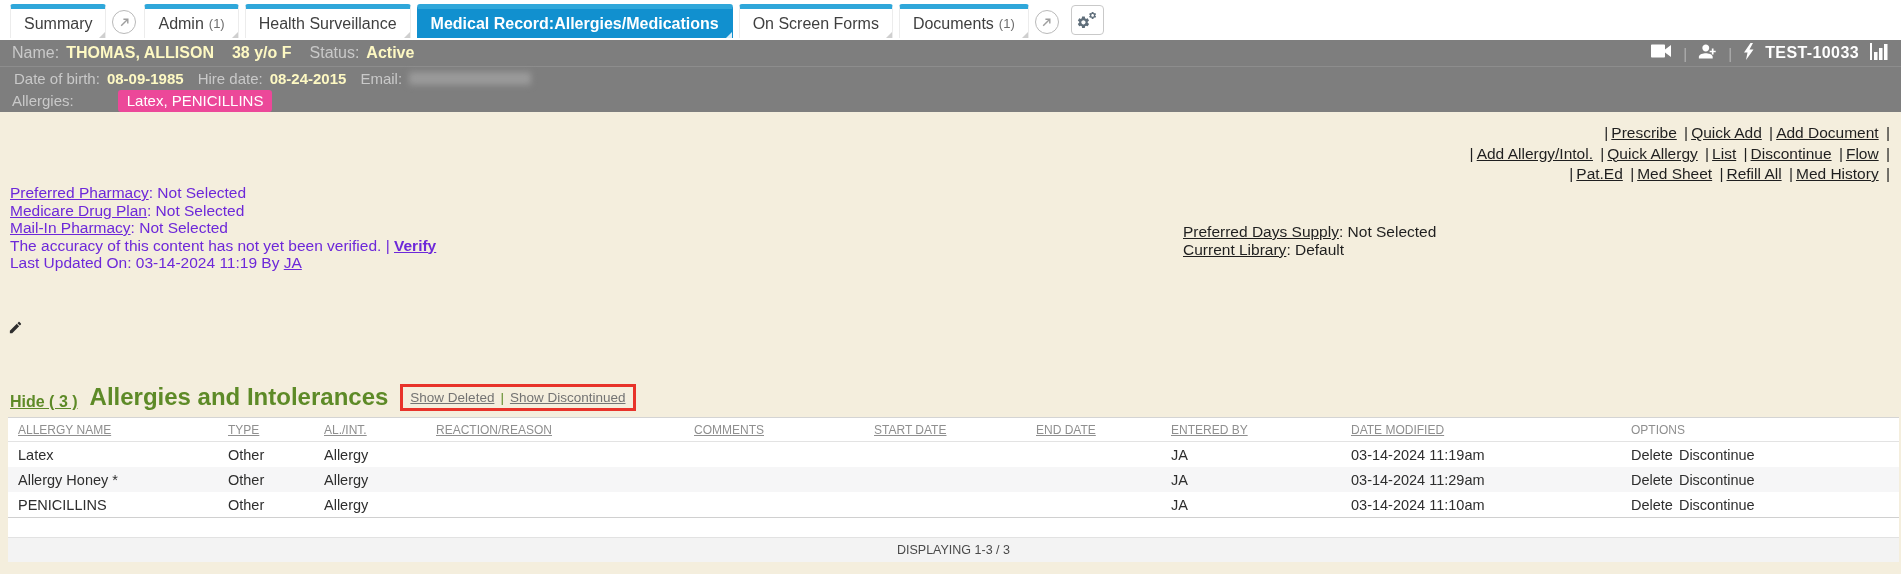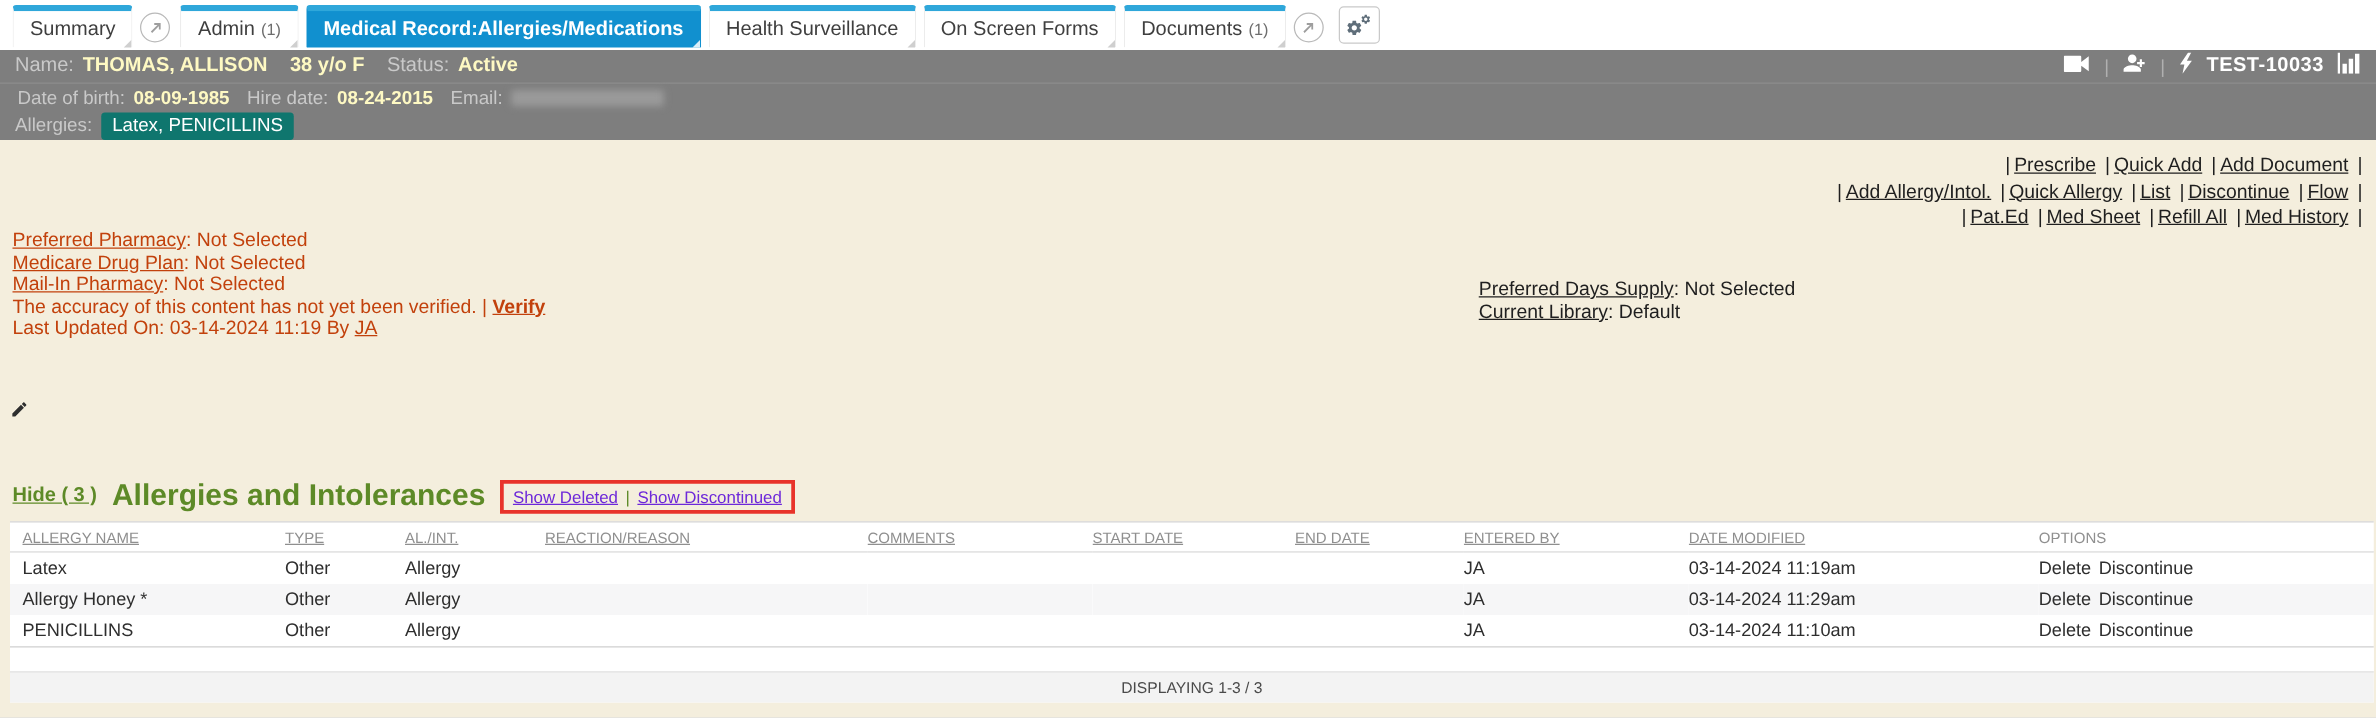--- a/index.html
+++ b/index.html
@@ -37,42 +37,42 @@
   .r3 { height:23px; font-size:15px; }
   .blab { color:#c9c9c9; margin-right:7px; }
   .bval { color:#fef9c3; font-weight:bold; }
   .sp18 { width:18px; }
   .sp14 { width:14px; }
   .rightcluster { margin-left:auto; display:flex; align-items:center; gap:11px; }
   .vpipe { color:#b0b0b0; font-size:15px; }
   .pid { font-size:16px; font-weight:bold; letter-spacing:0.4px; }
   .redacted { display:inline-block; width:122px; height:13px; background:#9a9a9a;
               border-radius:2px; filter:blur(3px); }
-  .allergybadge { background:#0f766e; color:#fff; padding:2px 9px 3px 9px; border-radius:3px;
-                  font-size:15px; cursor:default; }
+  .allergybadge { background:#ec4899; color:#fff; padding:2px 9px 3px 9px; border-radius:3px;
+                  font-size:15px; cursor:default;margin-left:37px; }
   
   .actions { position:absolute; top:123px; right:8px; text-align:right;
              font-size:15.5px; color:#1f1f1f; line-height:20.5px; white-space:nowrap; }
   .lnk { color:#1f1f1f; text-decoration:underline; cursor:pointer; }
   .p { margin:0 3px; }
   
-  .pharm { position:absolute; left:10px; top:184px; font-size:15.5px; color:#c2410c; line-height:17.5px; }
+  .pharm { position:absolute; left:10px; top:184px; font-size:15.5px; color:#6d28d9; line-height:17.5px; }
   .supply { position:absolute; left:1183px; top:223px; font-size:15.5px; color:#1f1f1f; line-height:17.5px; }
   .ulab { text-decoration:underline; cursor:pointer; }
   .verify { font-weight:bold; text-decoration:underline; cursor:pointer; }
   .jalink { text-decoration:underline; cursor:pointer; }
   .pencilbtn { position:absolute; left:8px; top:320px; background:none; border:none; padding:0; cursor:pointer; }
   
-  .sectionhead { position:absolute; left:10px; top:383px; display:flex; align-items:center; gap:12px;
+  .sectionhead { position:absolute; left:10px; top:383px; display:flex; align-items:flex-end; gap:12px;
                  color:#5d8a27; white-space:nowrap; }
   .hidelink { font-weight:bold; font-size:16px; text-decoration:underline; cursor:pointer; color:#5d8a27; }
   .sectitle { font-weight:bold; font-size:24px; color:#5d8a27; }
   .redbox { border:3px solid #e8332a; padding:3px 7px; display:flex; align-items:center; gap:6px;
             font-size:13.5px; }
-  .greenlnk { color:#6d28d9; text-decoration:underline; cursor:pointer; }
+  .greenlnk { color:#737373; text-decoration:underline; cursor:pointer; }
   .greensep { color:#5d8a27; }
   
   .tablewrap { position:absolute; left:8px; right:2px; top:417px; background:#ffffff;
                border-top:1px solid #d4d4d4; }
   table { width:100%; border-collapse:collapse; table-layout:fixed; }
   th { height:23px; padding:0; font-size:12px; font-weight:normal; color:#8f8f8f;
        text-align:left; border-bottom:1px solid #e3e3e3; white-space:nowrap; overflow:hidden; }
   th .sort { text-decoration:underline; cursor:pointer; }
   td { height:25px; padding:0; font-size:14.5px; color:#2e2e2e; white-space:nowrap; overflow:hidden; }
   tr.alt td { background:#f6f6f7; }
@@ -96,25 +96,25 @@
     </div>
     <button class="popout">
       <svg width="11" height="11" viewBox="0 0 10 10">
           <path d="M2 8 L7.5 2.5 M4 2 H8 V6" stroke="#9e9e9e" fill="none" stroke-width="1.3"></path>
         </svg>
     </button>
     <div class="tab">
       <span>Admin</span>
       <span class="tab-badge">(1)</span>
     </div>
+    <div class="tab">
+      <span>Health Surveillance</span>
+    </div>
     <div class="tab active">
       <span>Medical Record:Allergies/Medications</span>
-    </div>
-    <div class="tab">
-      <span>Health Surveillance</span>
     </div>
     <div class="tab">
       <span>On Screen Forms</span>
     </div>
     <div class="tab">
       <span>Documents</span>
       <span class="tab-badge">(1)</span>
     </div>
     <button class="popout">
       <svg width="11" height="11" viewBox="0 0 10 10">

